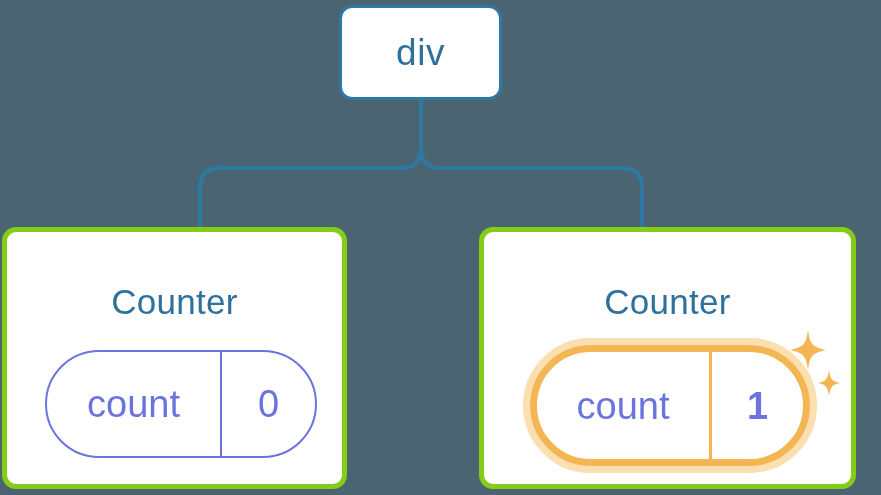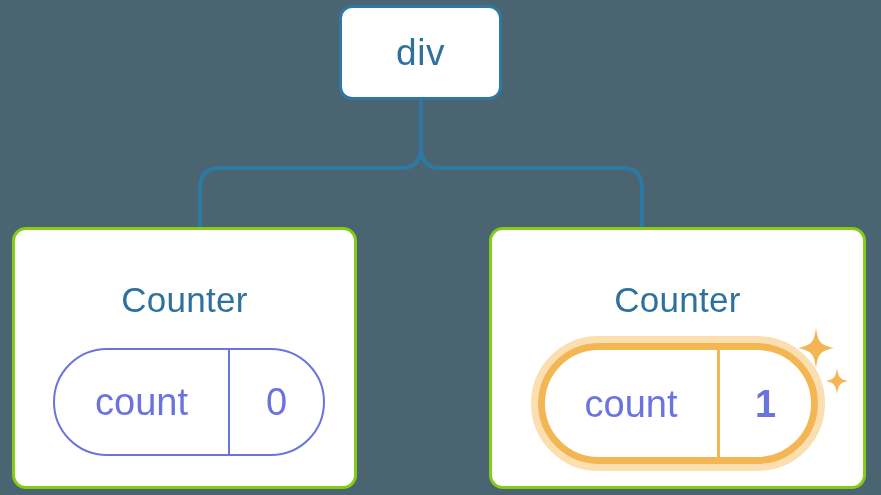--- a/index.html
+++ b/index.html
@@ -46,24 +46,23 @@
     font-size: 37px;
     color: #2D719C;
     letter-spacing: 0.5px;
     line-height: 1;
   }
 
   
   .card {
     position: absolute;
     background: #FFFFFF;
-    border: 3px solid #84cc16;
+    border: 5px solid #84cc16;
     border-radius: 14px;
     box-sizing: border-box;
-    margin-left: 10px;
   }
   #card-left  { left: 2px;   top: 227px; width: 345px; height: 262px; }
   #card-right { left: 479px; top: 227px; width: 377px; height: 262px; }
 
   .card-title {
     position: absolute;
     top: 52px;
     left: 0;
     right: 0;
     text-align: center;

